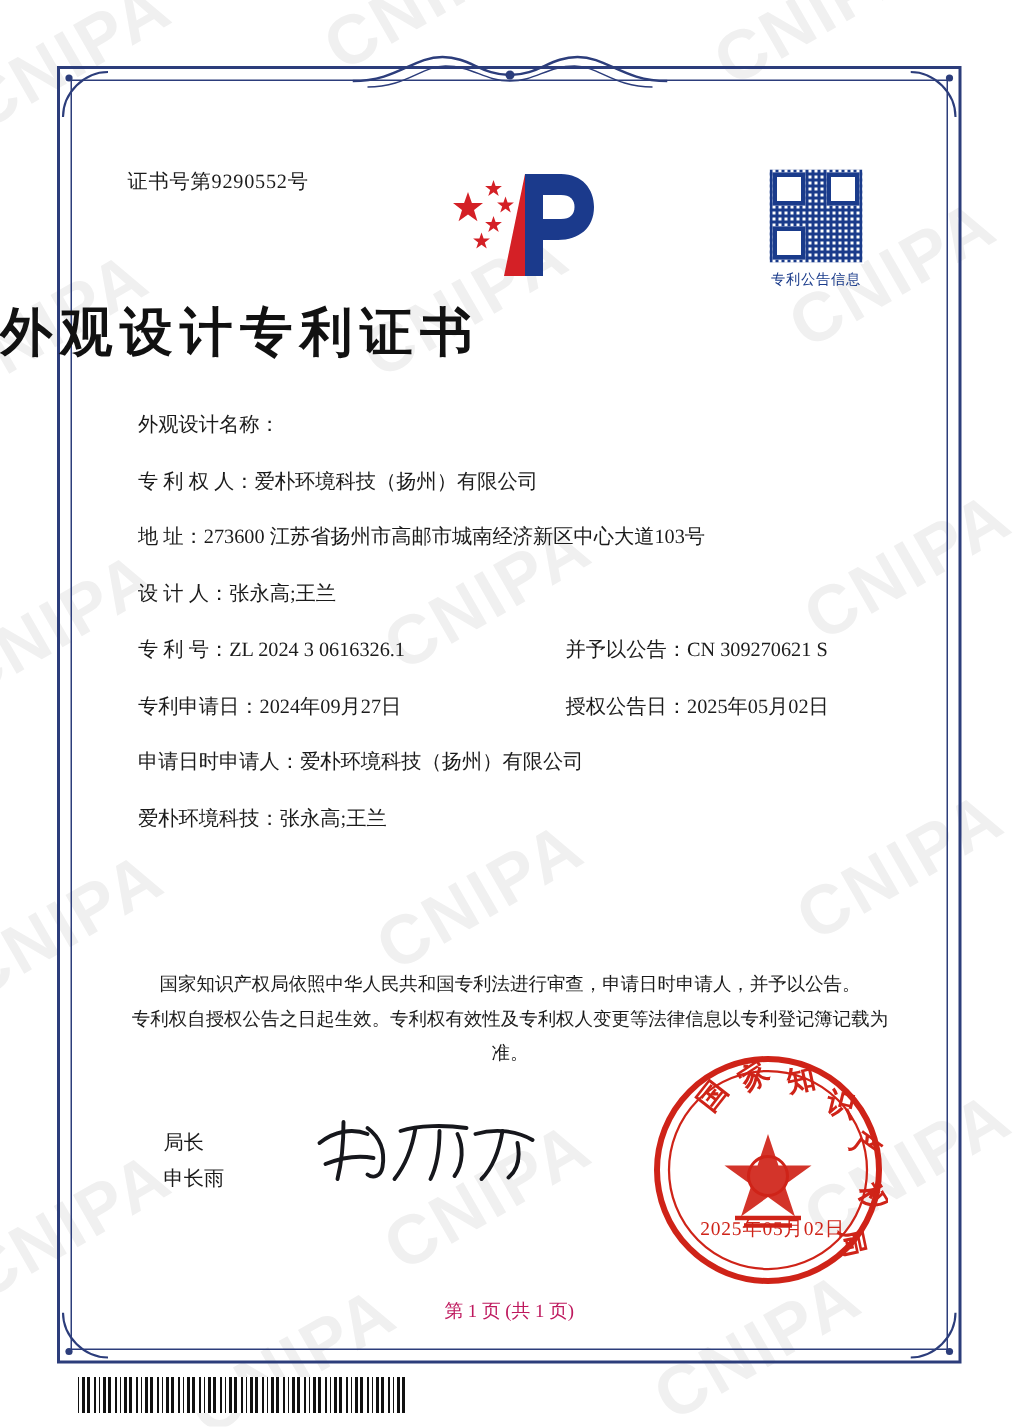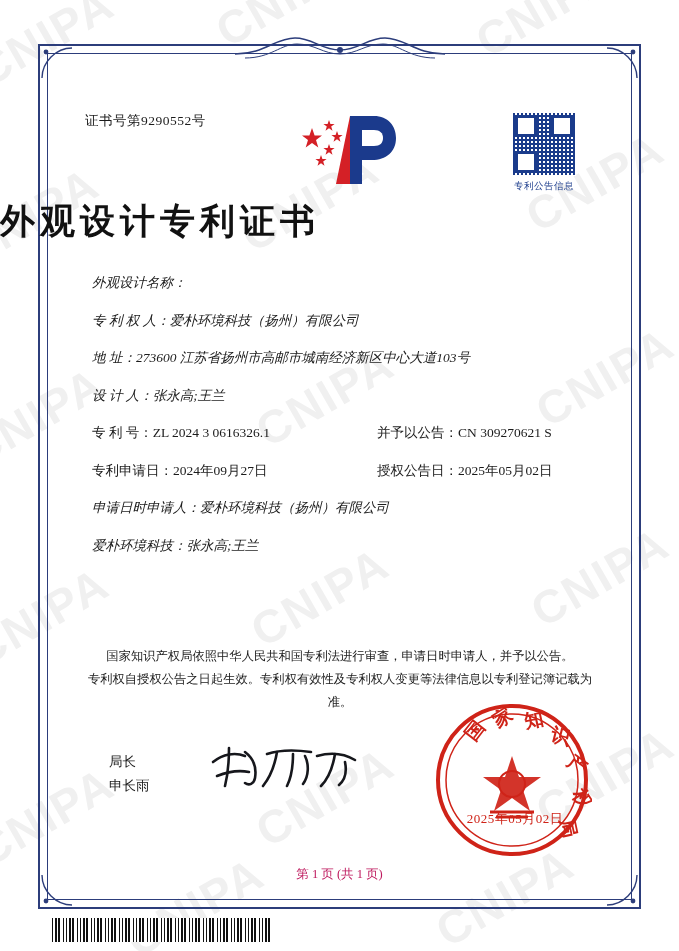--- a/index.html
+++ b/index.html
@@ -164,21 +164,20 @@
     top: 276px;
     width: 500px;
     font-size: 13.5px;
     color: #1b1b1b;
     line-height: 1;
   }
   .frow {
     display: flex;
     align-items: baseline;
     margin-bottom: 24px;
-    font-style: italic;
   }
   .flabel {
     flex: 0 0 auto;
     white-space: nowrap;
   }
   .fvalue {
     flex: 1 1 auto;
     white-space: nowrap;
   }
   .two-col {

